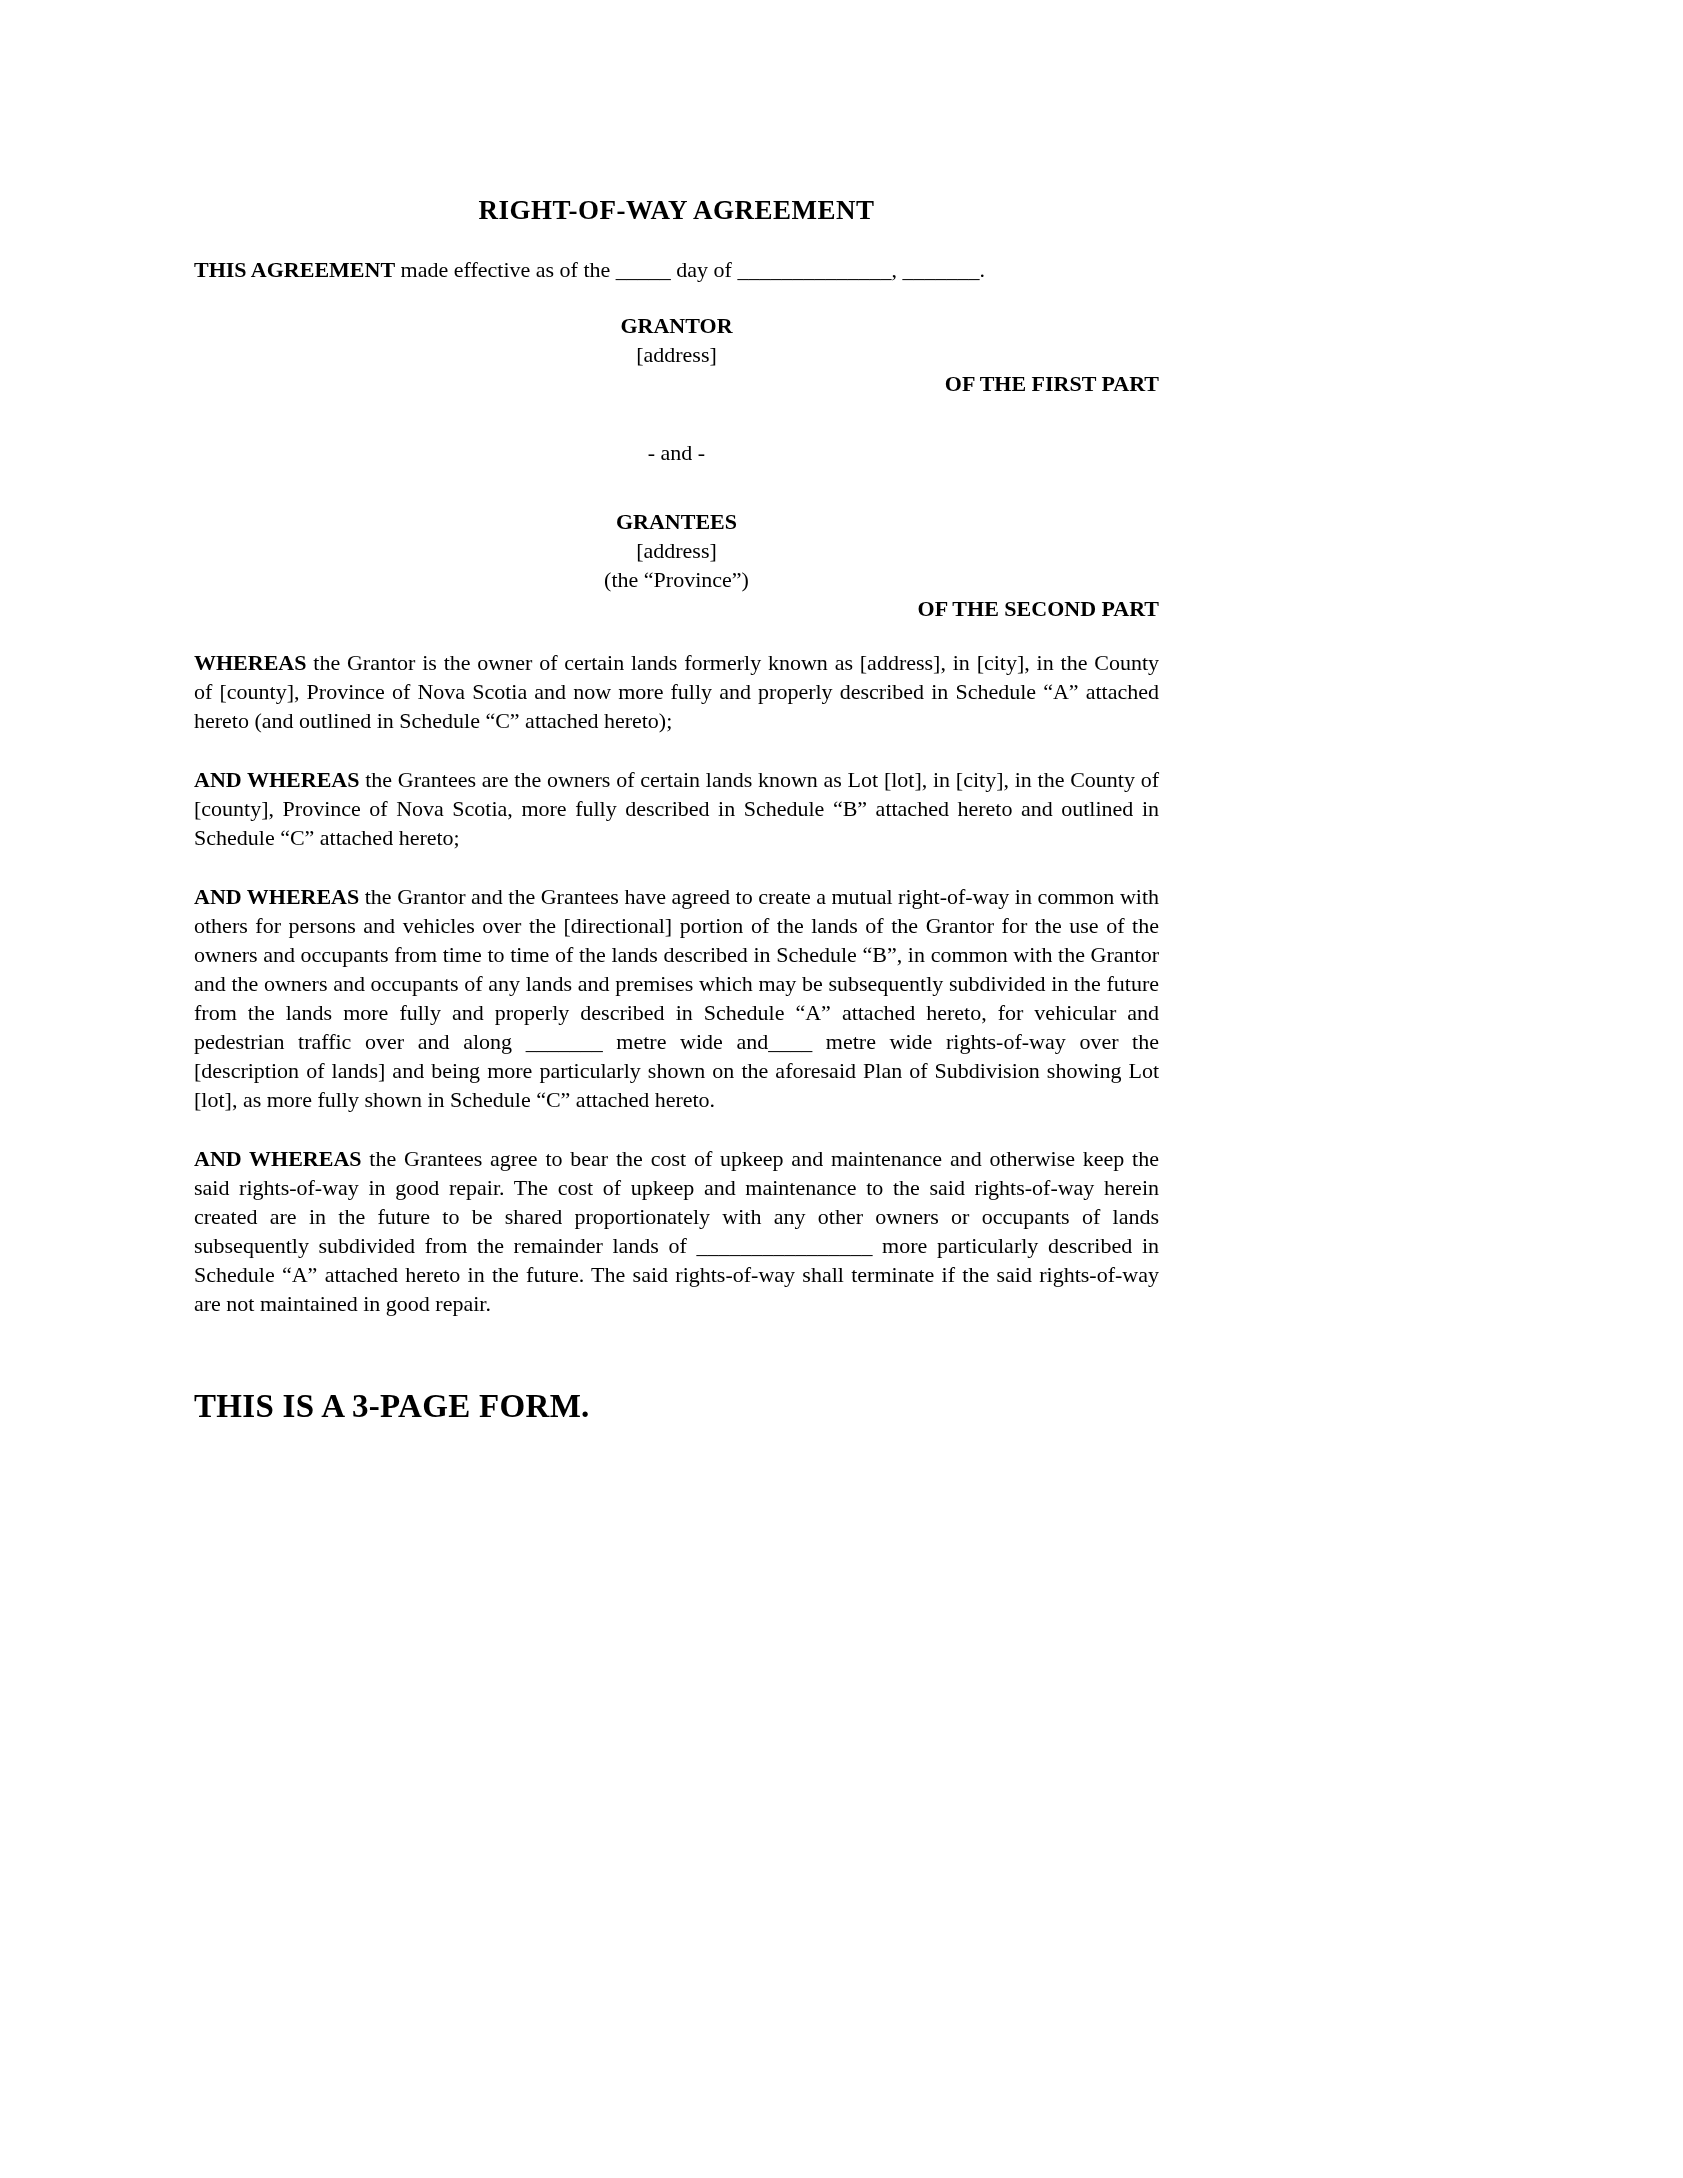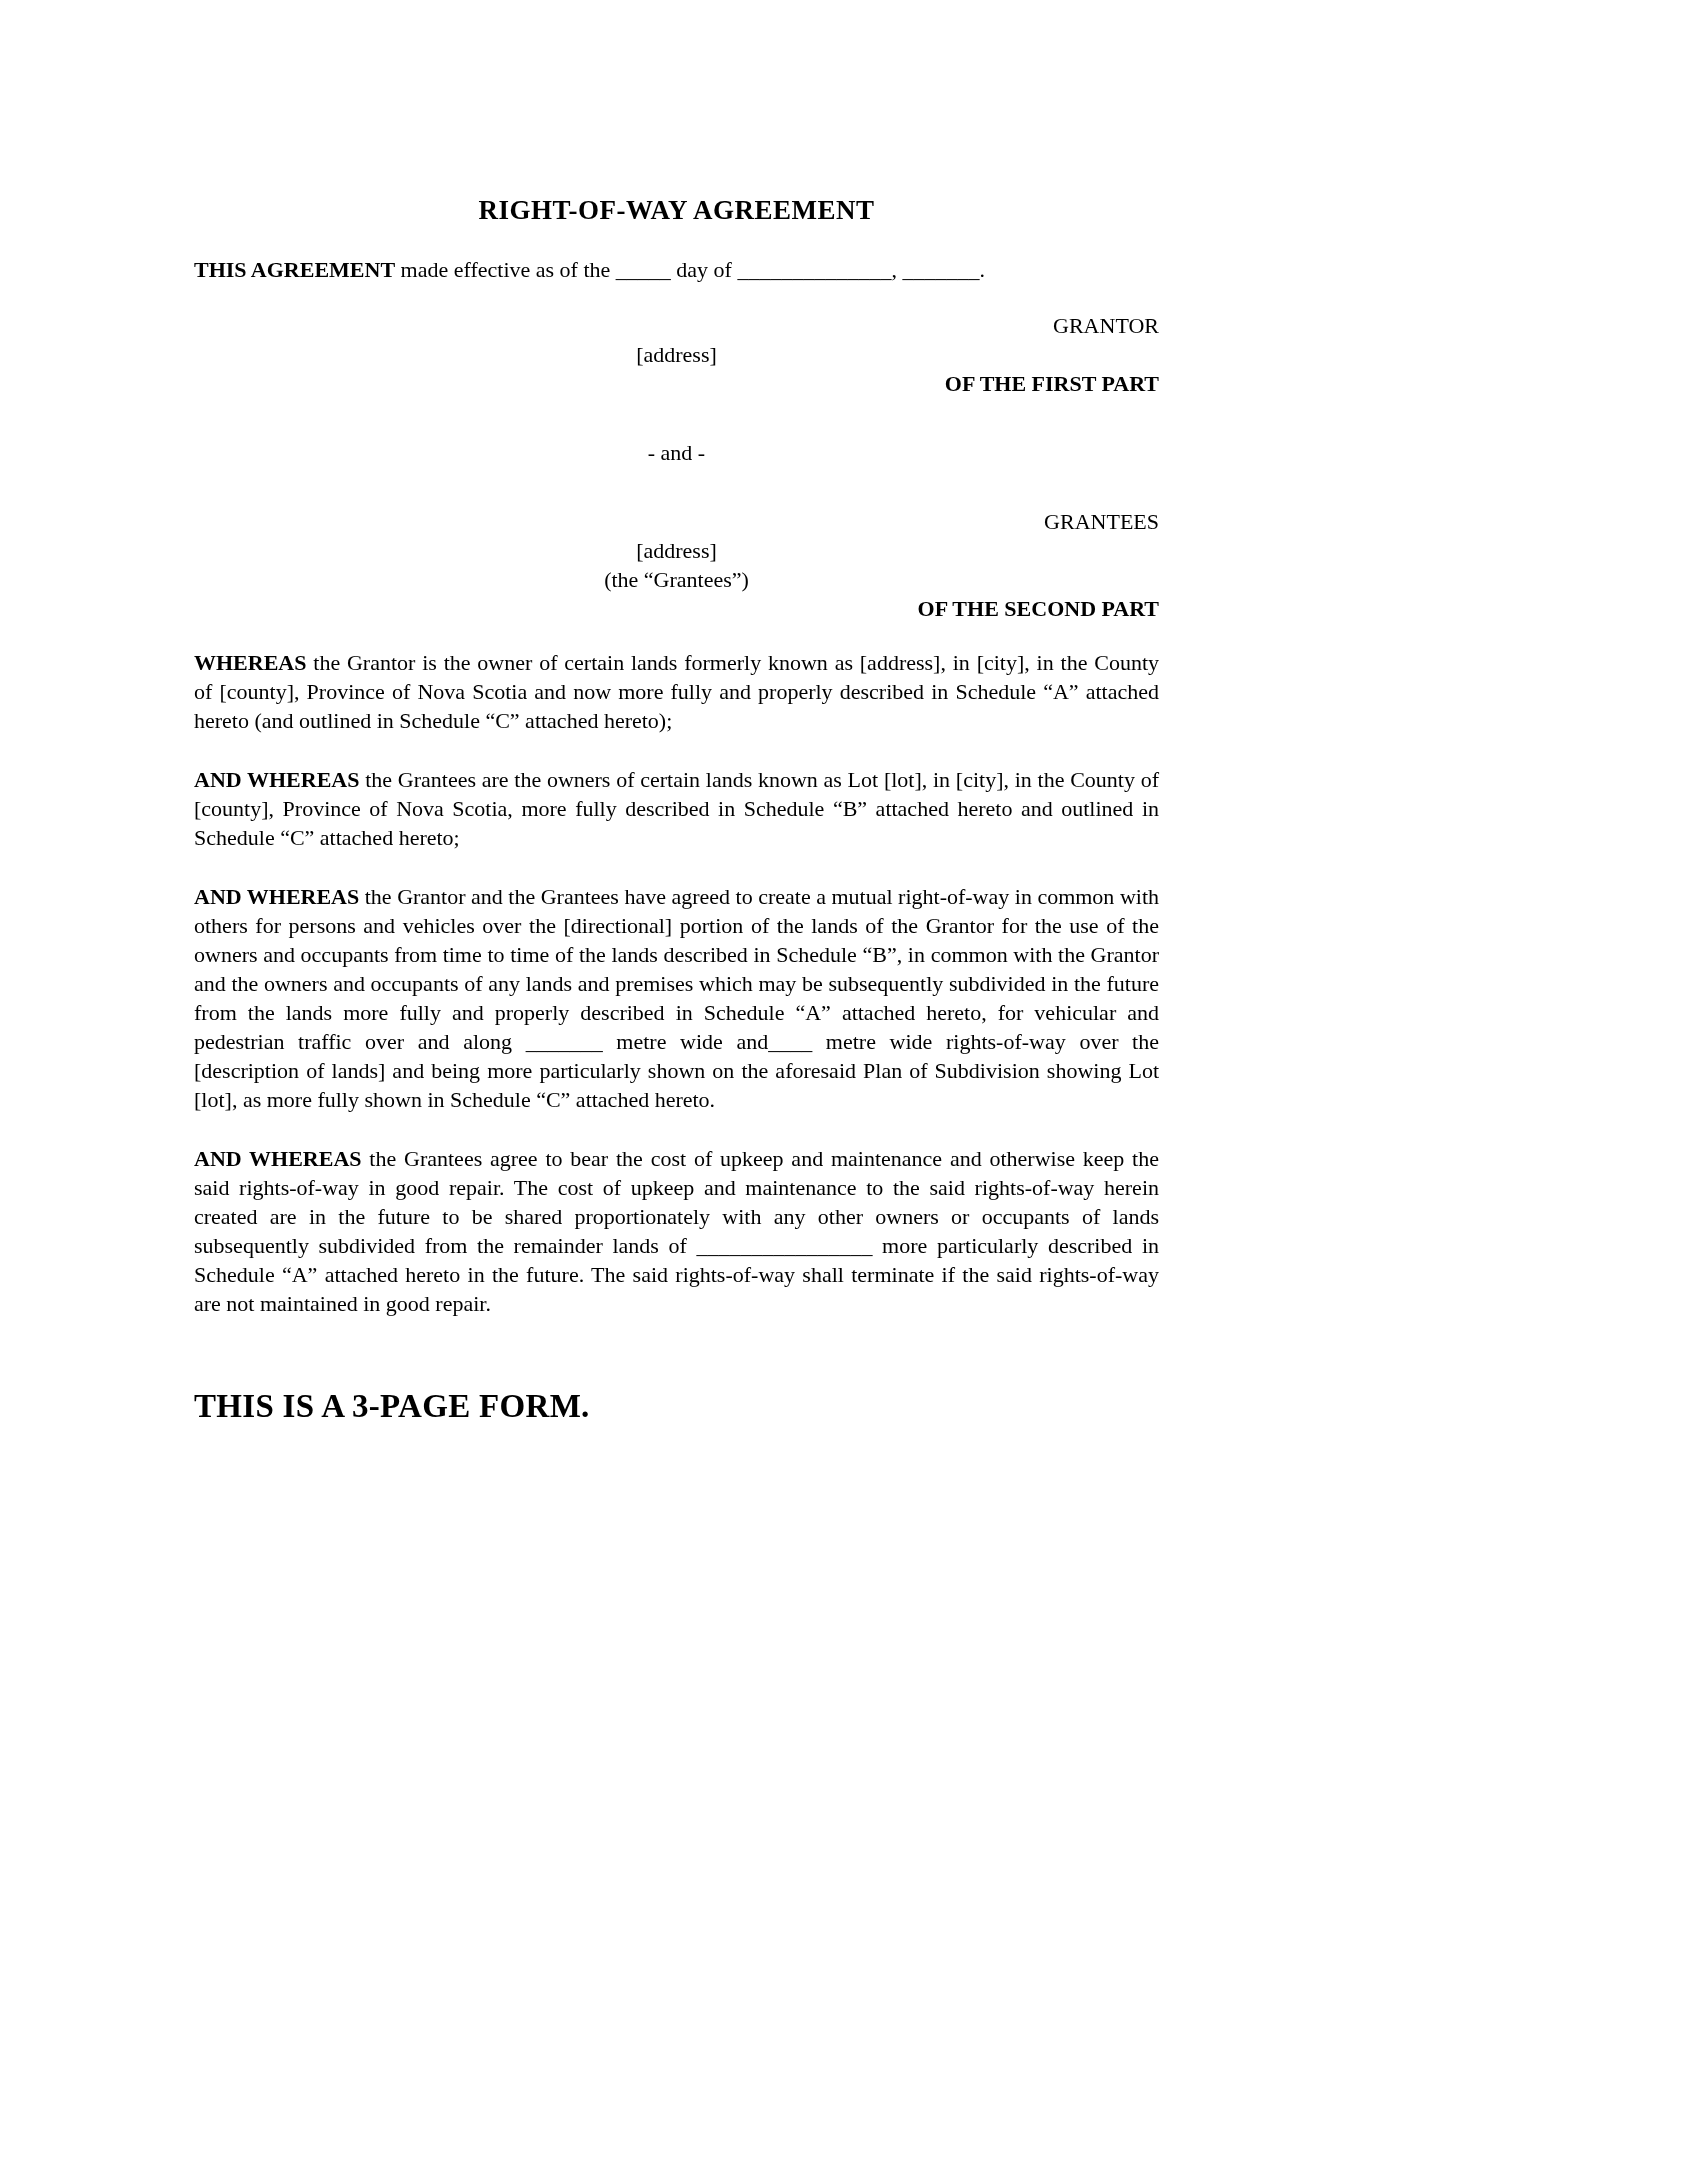--- a/index.html
+++ b/index.html
@@ -20,21 +20,21 @@
     font-weight: bold;
     text-align: center;
     letter-spacing: 0.5px;
     margin: 0 0 30px 0;
   }
   p { margin: 0; }
   .b { font-weight: bold; }
   .intro { margin-bottom: 27px; }
   .between { margin-bottom: 38px; }
   .party-block { text-align: center; }
-  .party-name { font-weight: normal; text-align: right; }
+  .party-name { font-weight: bold; }
   .part-line {
     text-align: right;
     font-weight: bold;
     margin: 0;
   }
   .part-first { margin-bottom: 40px; }
   .part-second { margin-bottom: 25px; }
   .and-sep {
     text-align: center;
     font-weight: normal;
@@ -65,21 +65,21 @@
     <div class="party-name">GRANTOR</div>
     <div>[address]</div>
   </div>
   <p class="part-line part-first">OF THE FIRST PART</p>
 
   <div class="and-sep">- and -</div>
 
   <div class="party-block">
     <div class="party-name">GRANTEES</div>
     <div>[address]</div>
-    <div>(the “Grantees”)</div>
+    <div>(the “Province”)</div>
   </div>
   <p class="part-line part-second">OF THE SECOND PART</p>
 
   <p class="recital"><span class="b">WHEREAS</span><span> the Grantor is the owner of certain lands formerly known as [address], in [city], in the County of [county], Province of Nova Scotia and now more fully and properly described in Schedule “A” attached hereto (and outlined in Schedule “C” attached hereto);</span></p>
 
   <p class="recital"><span class="b">AND WHEREAS</span><span> the Grantees are the owners of certain lands known as Lot [lot], in [city], in the County of [county], Province of Nova Scotia, more fully described in Schedule “B” attached hereto and outlined in Schedule “C” attached hereto;</span></p>
 
   <p class="recital"><span class="b">AND WHEREAS</span><span> the Grantor and the Grantees have agreed to create a mutual right-of-way in common with others for persons and vehicles over the [directional] portion of the lands of the Grantor for the use of the owners and occupants from time to time of the lands described in Schedule “B”, in common with the Grantor and the owners and occupants of any lands and premises which may be subsequently subdivided in the future from the lands more fully and properly described in Schedule “A” attached hereto, for vehicular and pedestrian traffic over and along _______ metre wide and____ metre wide rights-of-way over the [description of lands] and being more particularly shown on the aforesaid Plan of Subdivision showing Lot [lot], as more fully shown in Schedule “C” attached hereto.</span></p>
 
   <p class="recital"><span class="b">AND WHEREAS</span><span> the Grantees agree to bear the cost of upkeep and maintenance and otherwise keep the said rights-of-way in good repair. The cost of upkeep and maintenance to the said rights-of-way herein created are in the future to be shared proportionately with any other owners or occupants of lands subsequently subdivided from the remainder lands of ________________ more particularly described in Schedule “A” attached hereto in the future. The said rights-of-way shall terminate if the said rights-of-way are not maintained in good repair.</span></p>

